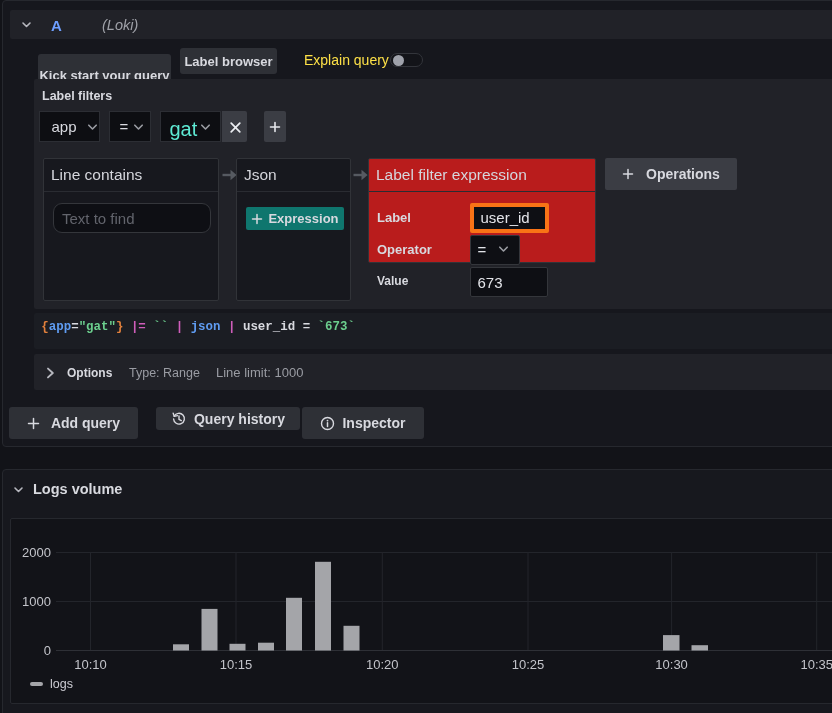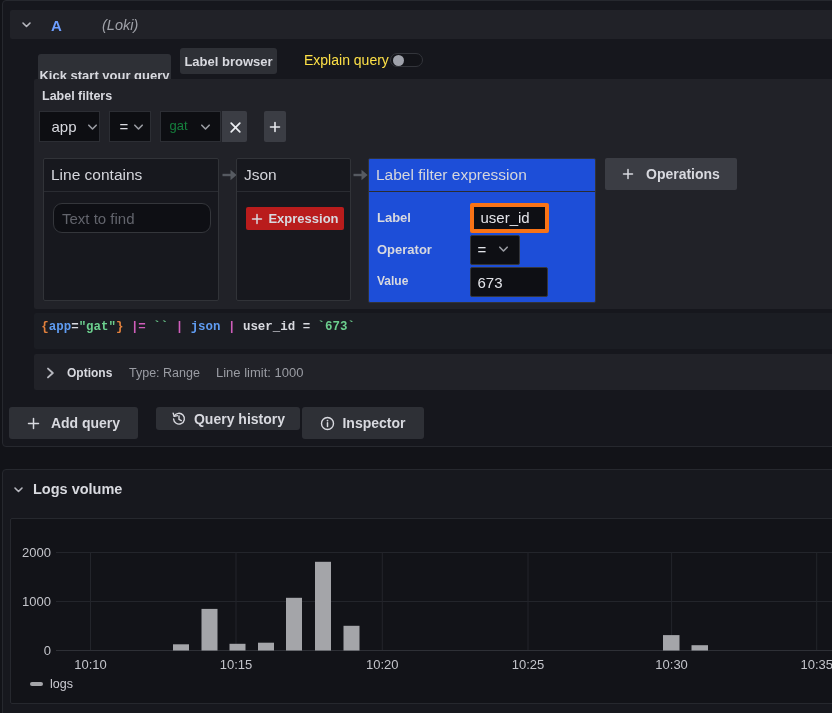--- a/index.html
+++ b/index.html
@@ -32,21 +32,21 @@
 
   <div class="abs" style="left:34px; top:79px; width:802px; height:230px; background:#212228; border-radius:2px;"></div>
   <div class="abs" style="left:42px; top:89px; font-size:12.5px; font-weight:700; color:#d8d9df;">Label filters</div>
 
   <div class="abs" style="left:39px; top:110.5px; width:61px; height:31.5px; background:#0d0e12; border:1px solid #2c2e34;"></div>
   <div class="abs" style="left:109px; top:110.5px; width:42px; height:31.5px; background:#0d0e12; border:1px solid #2c2e34;"></div>
   <div class="abs" style="left:160px; top:110.5px; width:61px; height:31.5px; background:#0d0e12; border:1px solid #2c2e34;"></div>
   <div class="abs" style="left:222px; top:110.5px; width:25px; height:31.5px; background:#3b3d44; border-radius:0 2px 2px 0;"></div>
   <div class="abs" style="left:51.5px; top:117.5px; font-size:15px; color:#d8d9df;">app</div>
   <div class="abs" style="left:119.5px; top:117.5px; font-size:15px; color:#d8d9df;">=</div>
-  <div class="abs" style="left:169.5px; top:117.5px; font-size:13px; color:#15803d;">gat</div>
+  <div class="abs" style="left:169.5px; top:117.5px; font-size:20px; color:#5eead4;">gat</div>
   <svg class="abs" style="left:86.5px; top:122.5px;" width="11" height="9" viewBox="0 0 11 9">
       <polyline points="1.8,2.2 5.5,6 9.2,2.2" fill="none" stroke="#9a9ca3" stroke-width="1.6" stroke-linecap="round" stroke-linejoin="round"></polyline>
     </svg>
   <svg class="abs" style="left:133px; top:122.5px;" width="11" height="9" viewBox="0 0 11 9">
       <polyline points="1.8,2.2 5.5,6 9.2,2.2" fill="none" stroke="#9a9ca3" stroke-width="1.6" stroke-linecap="round" stroke-linejoin="round"></polyline>
     </svg>
   <svg class="abs" style="left:199.5px; top:122.5px;" width="11" height="9" viewBox="0 0 11 9">
       <polyline points="1.8,2.2 5.5,6 9.2,2.2" fill="none" stroke="#9a9ca3" stroke-width="1.6" stroke-linecap="round" stroke-linejoin="round"></polyline>
     </svg>
   <svg class="abs" style="left:230px; top:122px;" width="11" height="11" viewBox="0 0 11 11">
@@ -60,30 +60,30 @@
   <div class="abs" style="left:43px; top:158px; width:176px; height:143px; background:#17181e; border:1px solid #313338; border-radius:2px;">
     <div style="height:33px; border-bottom:1px solid #2a2c32; display:flex; align-items:center; padding-left:7px; font-size:15.5px; color:#d5d6dc;">Line contains</div>
     <div style="position:absolute; left:9px; top:44px; width:158px; height:30px; background:#0e0f14; border:1px solid #34363b; border-radius:9px; display:flex; align-items:center; padding-left:8px; font-size:15px; color:#62646c;">Text to find</div>
   </div>
   <svg class="abs" style="left:221.5px; top:169px;" width="15" height="12" viewBox="0 0 15 12">
       <path d="M0.5,6 L9.5,6" stroke="#565a61" stroke-width="2.4"></path>
       <path d="M8.5,0.8 L14.6,6 L8.5,11.2 Z" fill="#565a61"></path>
     </svg>
   <div class="abs" style="left:236px; top:158px; width:115px; height:143px; background:#17181e; border:1px solid #313338; border-radius:2px;">
     <div style="height:33px; border-bottom:1px solid #2a2c32; display:flex; align-items:center; padding-left:7px; font-size:15.5px; color:#d5d6dc;">Json</div>
-    <div style="position:absolute; left:9px; top:48px; width:98px; height:23px; background:#b91c1c; border-radius:2px; display:flex; align-items:center; justify-content:center; font-size:13px; font-weight:600; color:#d8d9df;">
+    <div style="position:absolute; left:9px; top:48px; width:98px; height:23px; background:#0f766e; border-radius:2px; display:flex; align-items:center; justify-content:center; font-size:13px; font-weight:600; color:#d8d9df;">
       <svg width="12" height="12" viewBox="0 0 12 12" style="margin-right:5px;">
           <path d="M6,1.5 L6,10.5 M1.5,6 L10.5,6" stroke="#d8d9df" stroke-width="1.5" stroke-linecap="round"></path>
         </svg>Expression</div>
   </div>
   <svg class="abs" style="left:353px; top:169px;" width="15" height="12" viewBox="0 0 15 12">
       <path d="M0.5,6 L9.5,6" stroke="#565a61" stroke-width="2.4"></path>
       <path d="M8.5,0.8 L14.6,6 L8.5,11.2 Z" fill="#565a61"></path>
     </svg>
-  <div class="abs" style="left:368px; top:158px; width:228px; height:145px; background:#1d4ed8; border:1px solid #313338; border-radius:2px;">
+  <div class="abs" style="left:368px; top:158px; width:228px; height:105px; background:#b91c1c; border:1px solid #313338; border-radius:2px;">
     <div style="height:33px; border-bottom:1px solid #2a2c32; display:flex; align-items:center; padding-left:7px; font-size:15.5px; color:#d5d6dc;">Label filter expression</div>
     <div style="position:absolute; left:8px; top:51px; font-size:13px; font-weight:700; color:#d8d9df;">Label</div>
     <div style="position:absolute; left:8px; top:83px; font-size:13px; font-weight:700; color:#d8d9df;">Operator</div>
     <div style="position:absolute; left:8px; top:115px; font-size:12px; font-weight:700; color:#d8d9df;">Value</div>
     <div style="position:absolute; left:101px; top:43.5px; width:79px; height:30px; background:#0e0f14; border:4px solid #f97316; border-radius:2px; display:flex; align-items:center; padding-left:6.5px; font-size:15px; color:#e3e4e9;">user_id</div>
     <div style="position:absolute; left:101px; top:75.8px; width:50px; height:30px; background:#0e0f14; border:1px solid #34363b; border-radius:2px; display:flex; align-items:center; padding-left:6.5px; font-size:15px; color:#e3e4e9;">=
       <svg width="11" height="9" viewBox="0 0 11 9" style="margin-left:12px;">
           <polyline points="1.8,2.2 5.5,6 9.2,2.2" fill="none" stroke="#9a9ca3" stroke-width="1.6" stroke-linecap="round" stroke-linejoin="round"></polyline>
         </svg>
     </div>

